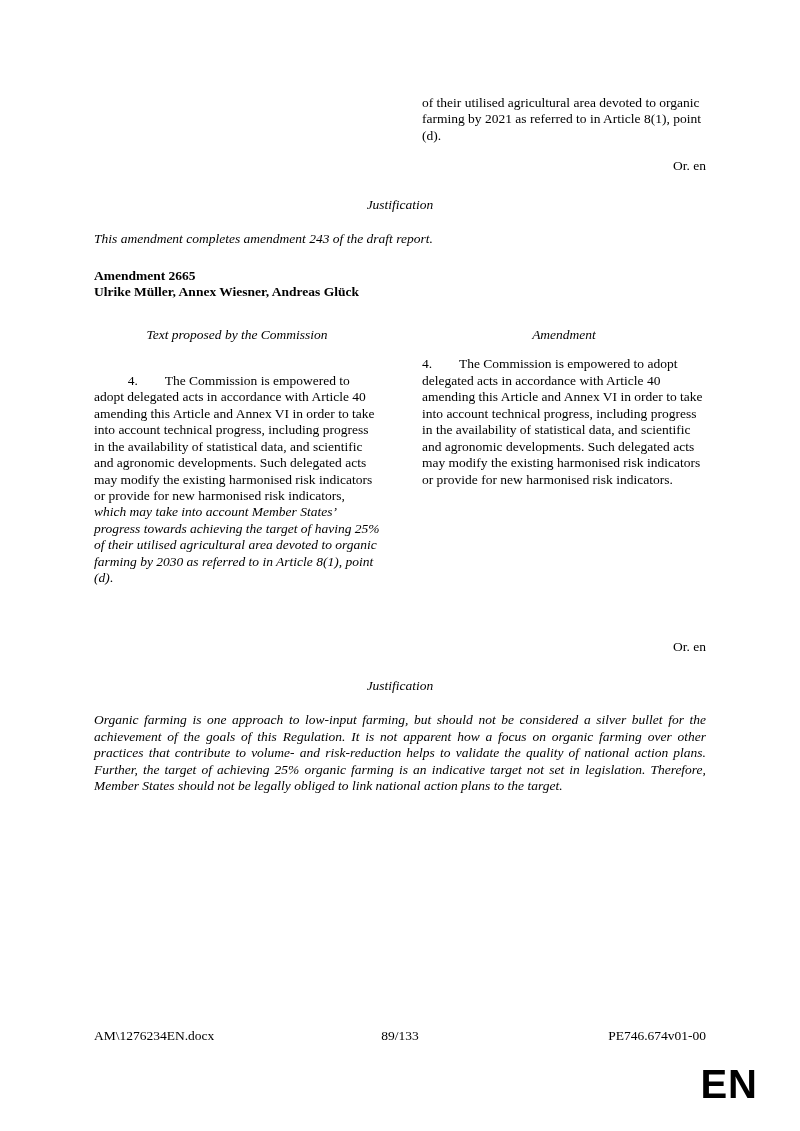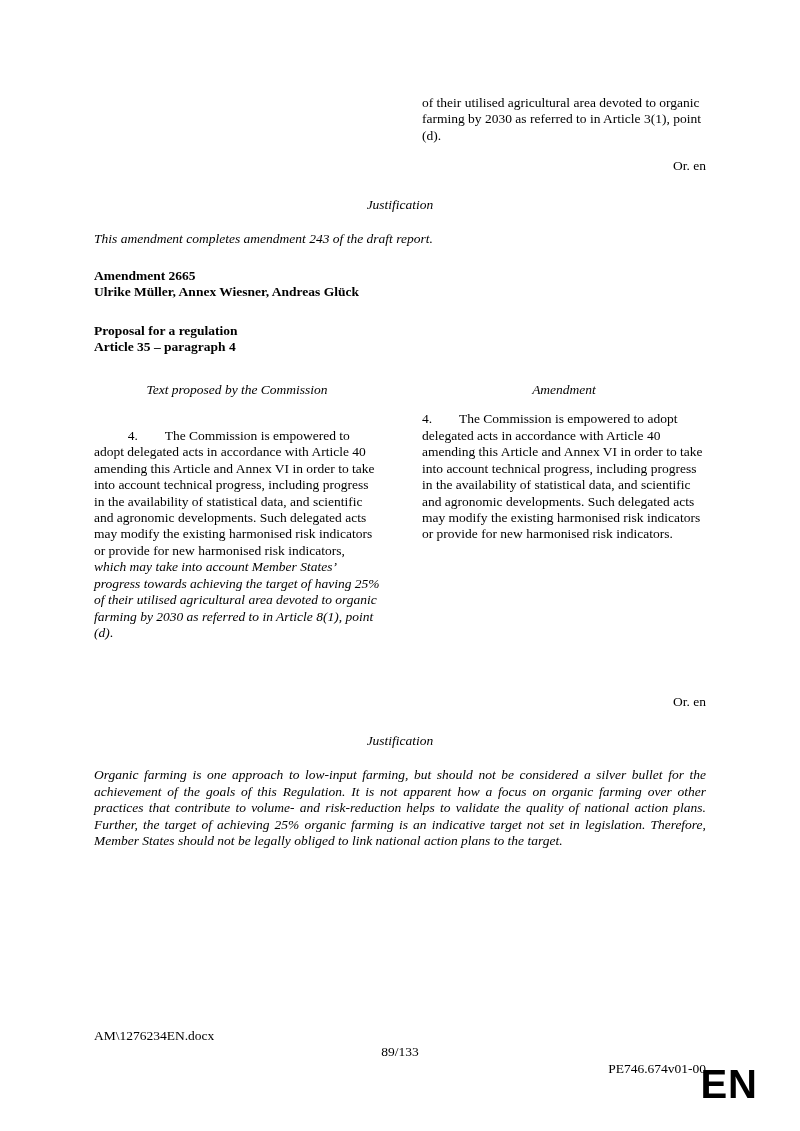--- a/index.html
+++ b/index.html
@@ -78,21 +78,20 @@
   .or-en-2 {
     text-align: right;
     margin-top: 36px;
   }
   .footer {
     position: absolute;
     top: 1028px;
     left: 94px;
     right: 94px;
     display: flex;
-    flex-direction: column;
   }
   .footer > span {
     flex: 1;
   }
   .footer .f-center { text-align: center; }
   .footer .f-right { text-align: right; }
   .lang-mark {
     position: absolute;
     top: 1060px;
     right: 42px;
@@ -104,39 +103,35 @@
 </style>
 </head>
 <body>
 
 <div class="page">
   <div class="content">
 
     <div class="cols">
       <div class="col"></div>
       <div class="col right">
-        <p class="body-text" style="margin:0">of their utilised agricultural area devoted to organic farming by 2030 as referred to in Article 3(1), point (d).</p>
+        <p class="body-text" style="margin:0">of their utilised agricultural area devoted to organic farming by 2021 as referred to in Article 8(1), point (d).</p>
       </div>
     </div>
 
     <div class="or-en">Or. en</div>
 
     <div class="justification-heading">Justification</div>
 
     <p class="justification-body" style="margin-bottom:0">This amendment completes amendment 243 of the draft report.</p>
 
     <div class="amendment-block">
       <div>Amendment  2665</div>
       <div>Ulrike Müller, Annex Wiesner, Andreas Glück</div>
     </div>
 
-    <div class="proposal-block">
-      <div>Proposal for a regulation</div>
-      <div>Article 35 – paragraph 4</div>
-    </div>
 
     <div class="cols col-headers">
       <div class="col">
         <div class="col-header">Text proposed by the Commission</div>
       </div>
       <div class="col right">
         <div class="col-header">Amendment</div>
       </div>
     </div>
 

